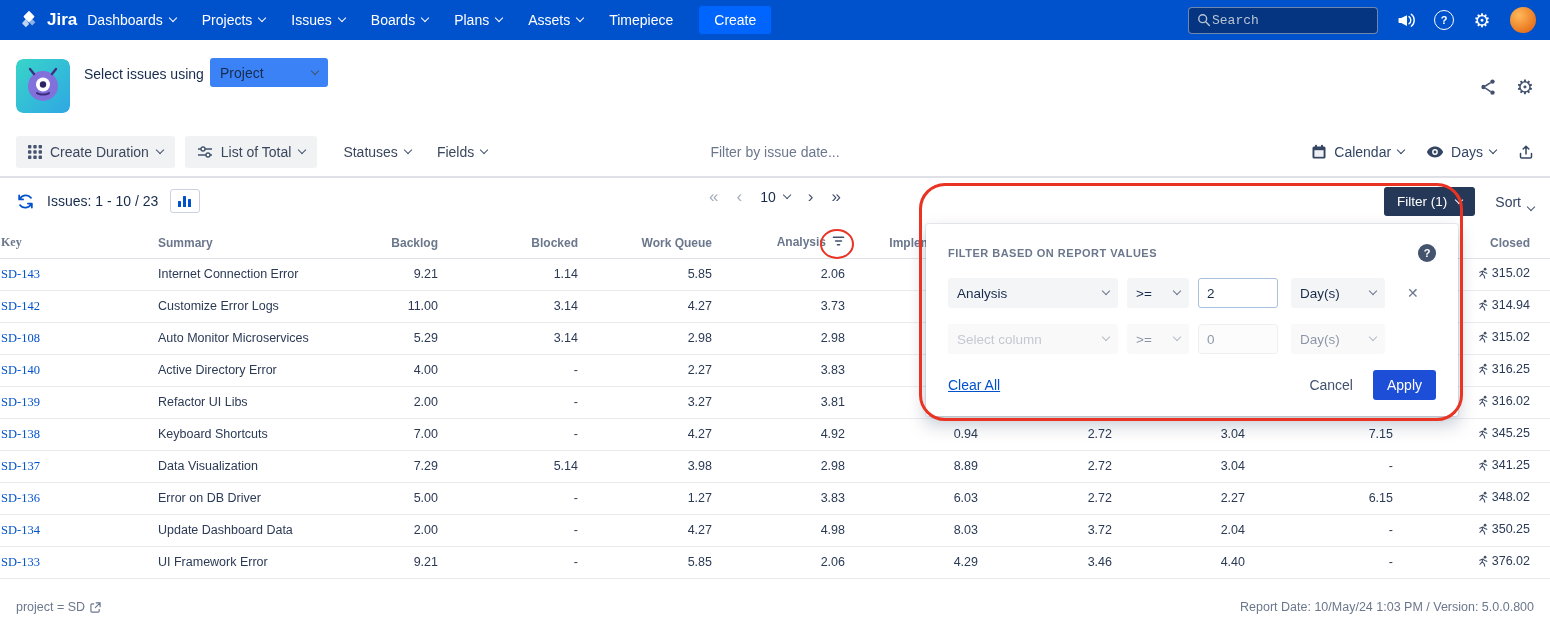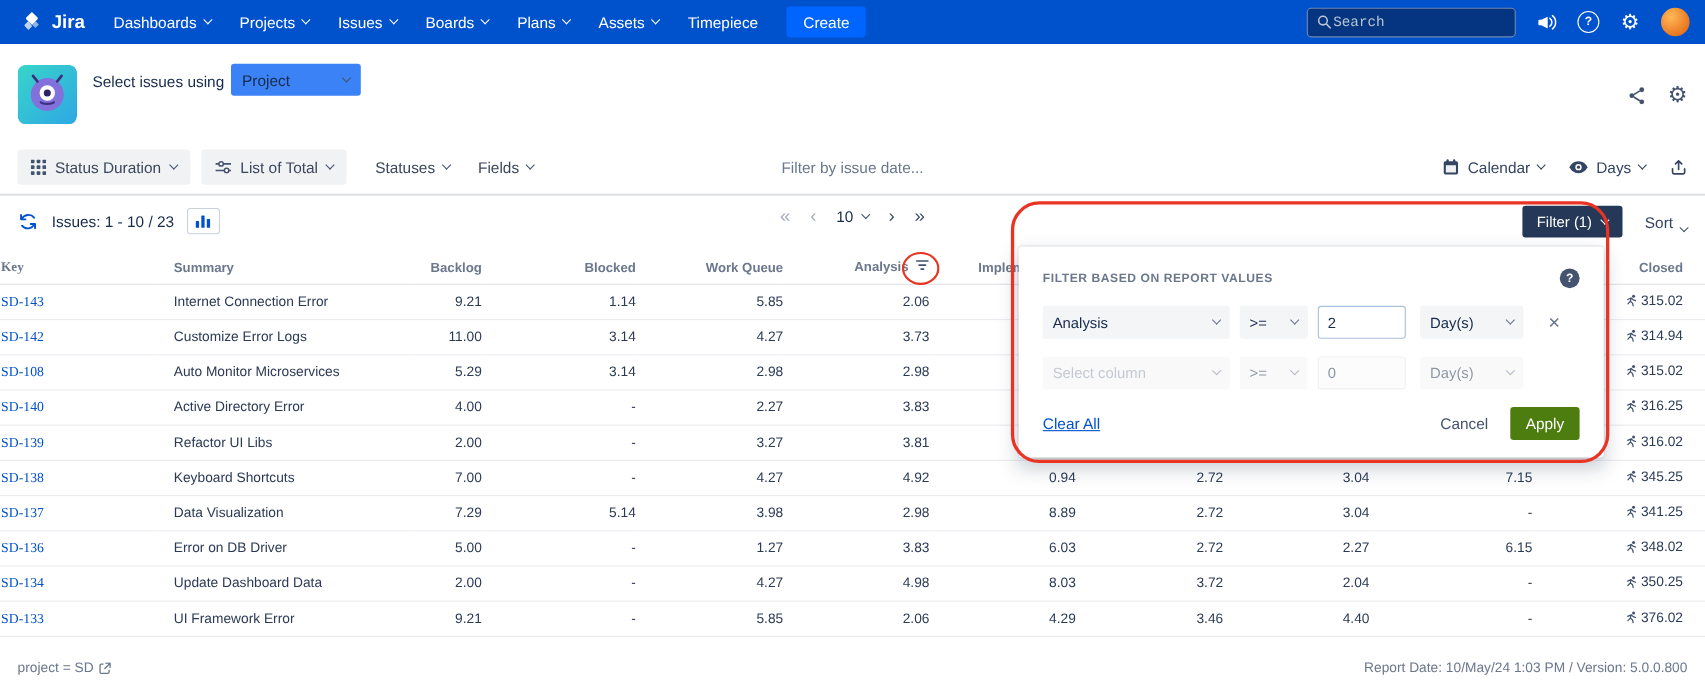--- a/index.html
+++ b/index.html
@@ -2,21 +2,21 @@
 <html><head>
 <meta charset="utf-8">
 <style>
   * { box-sizing: border-box; margin: 0; padding: 0; }
   body { margin: 0; background: #fff; font-family: "Liberation Sans", sans-serif; }
   .app { position: relative; width: 1550px; height: 622px; background: #fff; overflow: hidden; }
 
   
   .topnav { position: absolute; top:0; left:0; width:1550px; height:40px; background:#0052CC;
             display:flex; align-items:center; padding:0 14px; color:#fff; }
-  .logo { display:flex; align-items:center; gap:7px; font-size:17px; font-weight:bold; margin:0 26px 0 4px; cursor:pointer; }
+  .logo { display:flex; align-items:center; gap:7px; font-size:17px; font-weight:bold; margin:0 10px 0 4px; cursor:pointer; }
   .nav-items { display:flex; align-items:center; gap:26px; font-size:14px; }
   .nav-item { display:flex; align-items:center; gap:7px; cursor:pointer; white-space:nowrap; }
   .chev { display:inline-block; width:6px; height:6px; border-right:1.7px solid currentColor;
           border-bottom:1.7px solid currentColor; transform:rotate(45deg); margin-top:-4px; }
   .create-btn { margin-left:26px; background:#0065FF; color:#fff; border:none; border-radius:3px;
                 height:28px; padding:0 15px; font-size:14px; font-family:inherit; cursor:pointer; }
   .nav-right { margin-left:auto; display:flex; align-items:center; gap:17px; }
   .search-box { display:flex; align-items:center; gap:1px; width:190px; height:27px;
                 background:rgba(9,30,66,0.55); border:1px solid rgba(166,180,200,0.65);
                 border-radius:4px; padding:0 8px;font-family:Liberation Mono, monospace; }
@@ -113,21 +113,21 @@
   .sel.unit { width:94px; margin-left:4px; }
   .sel.ph span { color:#8993A4; }
   .val-inp { width:80px; height:30px; border:1px solid #A9C0DE; border-radius:3px; padding:0 8px;
              font-size:13.5px; color:#172B4D; font-family:inherit; outline:none; }
   .cond-row.disabled .val-inp { border-color:#DFE1E6; background:#FAFBFC; }
   .cond-x { margin-left:13px; color:#6B778C; font-size:14px; cursor:pointer; }
   .fp-footer { display:flex; align-items:center; margin-top:6px; }
   .clear-all { color:#0052CC; font-size:14px; text-decoration:underline; cursor:pointer; }
   .spacer { flex:1; }
   .cancel { color:#42526E; font-size:14px; margin-right:20px; cursor:pointer; }
-  .apply-btn { height:30px; padding:0 14px; background:#4d7c0f; color:#fff; border:none; border-radius:3px;
+  .apply-btn { height:30px; padding:0 14px; background:#1d4ed8; color:#fff; border:none; border-radius:3px;
                font-size:14px; font-family:inherit; cursor:pointer; }
 
   
   .anno-rect { position:absolute; left:919px; top:183px; width:544px; height:238px;
                border:3px solid #E93323; border-radius:26px; z-index:30; pointer-events:none; }
   .anno-ellipse { position:absolute; left:820px; top:229px; width:34px; height:30px;
                   border:2.5px solid #E93323; border-radius:50%; z-index:30; pointer-events:none; }
 </style>
 </head>
 <body>
@@ -238,21 +238,21 @@
           <rect x="0" y="0" width="3.4" height="3.4" rx=".8"></rect>
             <rect x="5.3" y="0" width="3.4" height="3.4" rx=".8"></rect>
             <rect x="10.6" y="0" width="3.4" height="3.4" rx=".8"></rect>
           <rect x="0" y="5.3" width="3.4" height="3.4" rx=".8"></rect>
             <rect x="5.3" y="5.3" width="3.4" height="3.4" rx=".8"></rect>
             <rect x="10.6" y="5.3" width="3.4" height="3.4" rx=".8"></rect>
           <rect x="0" y="10.6" width="3.4" height="3.4" rx=".8"></rect>
             <rect x="5.3" y="10.6" width="3.4" height="3.4" rx=".8"></rect>
             <rect x="10.6" y="10.6" width="3.4" height="3.4" rx=".8"></rect>
         </svg>
-        <span>Status Duration</span>
+        <span>Create Duration</span>
         <i class="chev"></i>
       </div>
       <div class="tb-btn">
         <svg width="16" height="12" viewBox="0 0 16 12">
           <path d="M1 3h14M1 9h14" stroke="#44546F" stroke-width="1.5"></path>
           <circle cx="6" cy="3" r="2" fill="#fff" stroke="#44546F" stroke-width="1.4"></circle>
           <circle cx="11" cy="9" r="2" fill="#fff" stroke="#44546F" stroke-width="1.4"></circle>
         </svg>
         <span>List of Total</span>
         <i class="chev"></i>

